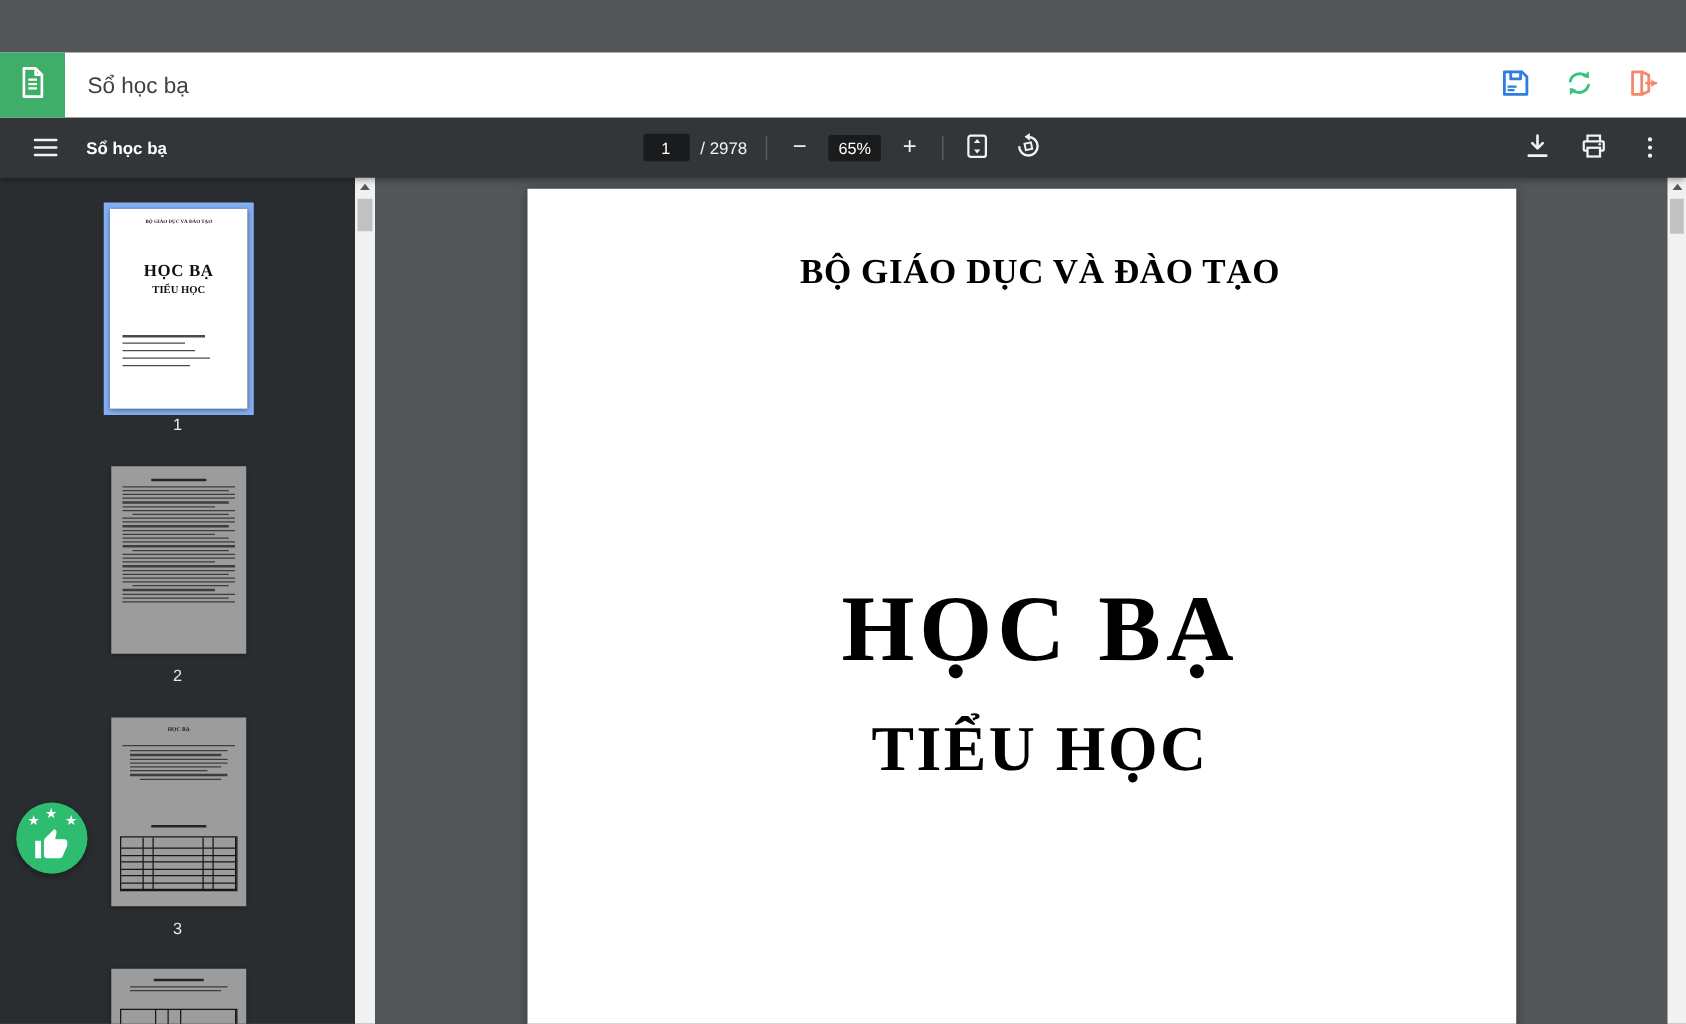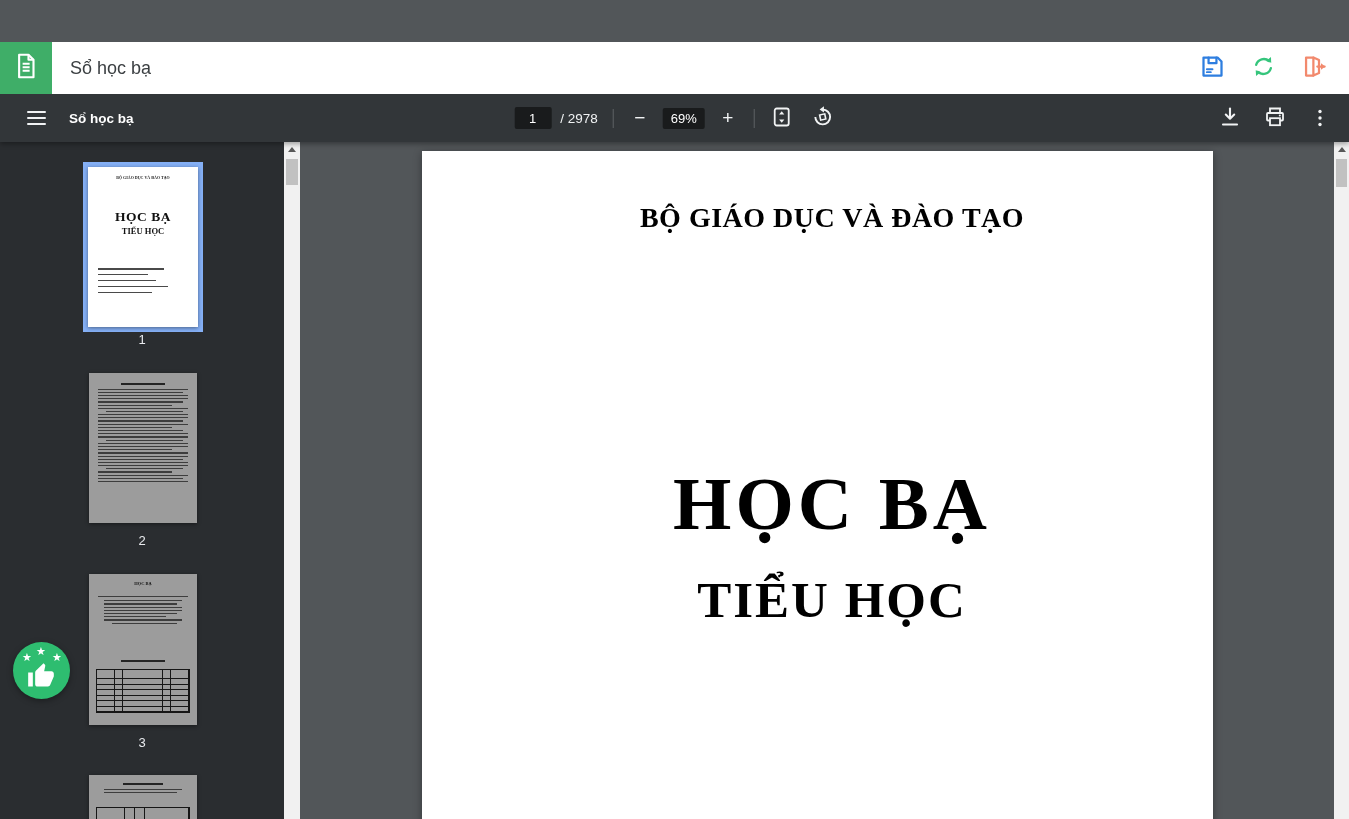--- a/index.html
+++ b/index.html
@@ -191,21 +191,21 @@
         <span></span>
         <span></span>
     </button>
     <div class="tb-doc-title">Sổ học bạ</div>
 
     <div class="tb-center">
       <input class="page-input" value="1" style="">
       <span class="page-total">/ 2978</span>
       <span class="tb-sep"></span>
       <button class="tb-btn zoom-out">−</button>
-      <span class="zoom-box">69%</span>
+      <span class="zoom-box">65%</span>
       <button class="tb-btn zoom-in">+</button>
       <span class="tb-sep"></span>
       <button class="tb-btn fit-btn">
         <span>
           <svg class="tb-icon" viewBox="0 0 24 24" fill="none" stroke="currentColor" stroke-width="1.8">
             <rect x="5" y="3.5" width="14" height="17" rx="2"></rect>
             <polygon points="12,6.2 9.4,9.4 14.6,9.4" fill="currentColor" stroke="none"></polygon>
             <polygon points="12,17.8 9.4,14.6 14.6,14.6" fill="currentColor" stroke="none"></polygon>
           </svg>
         </span>

